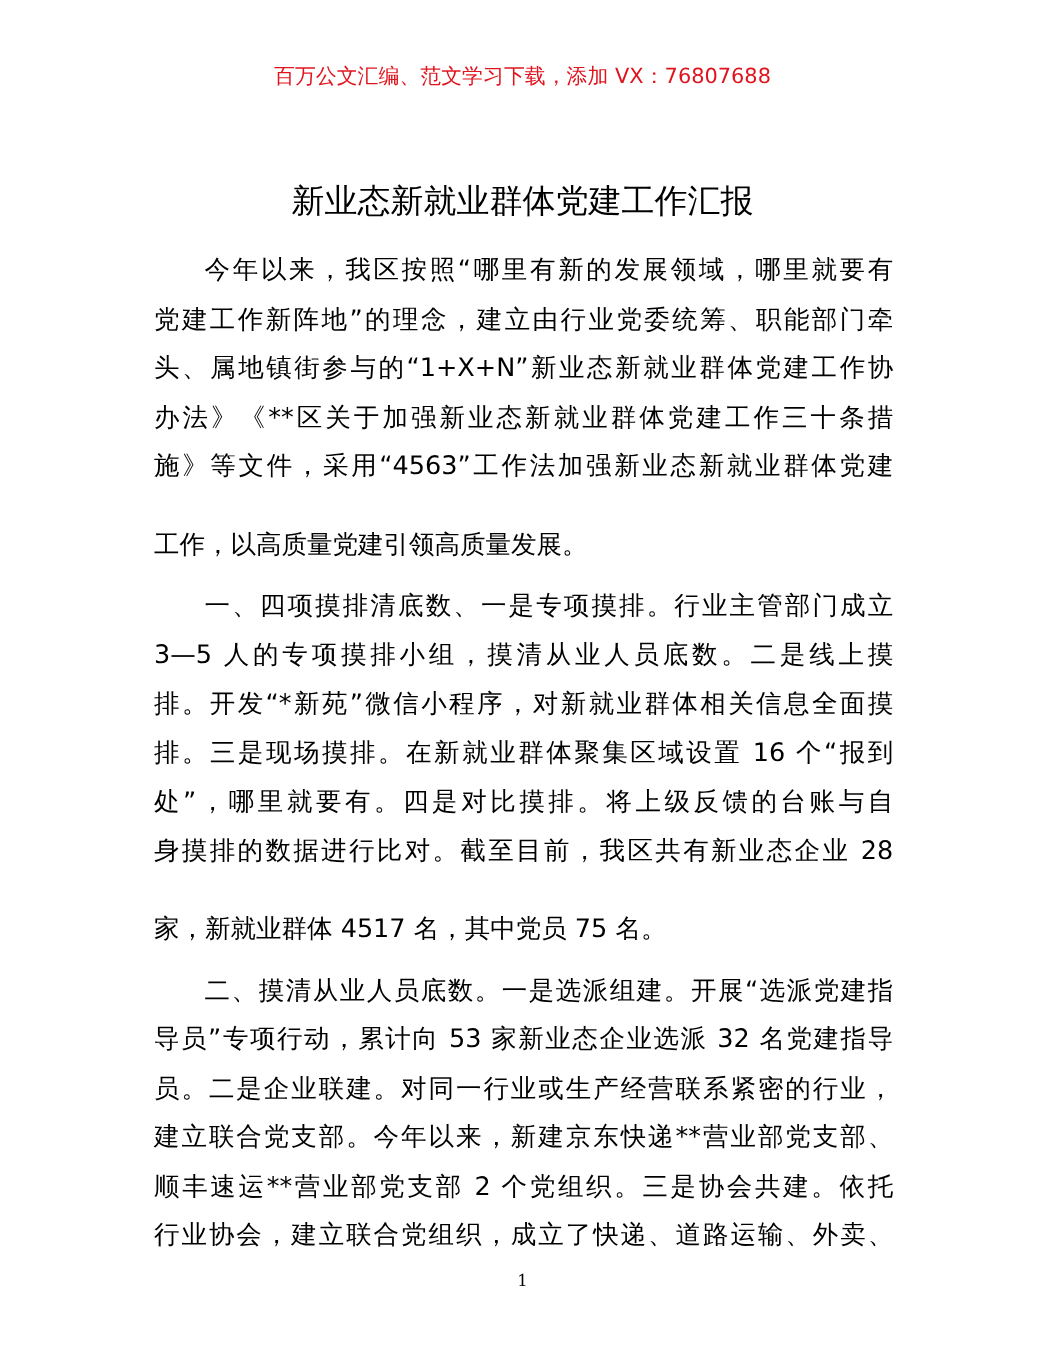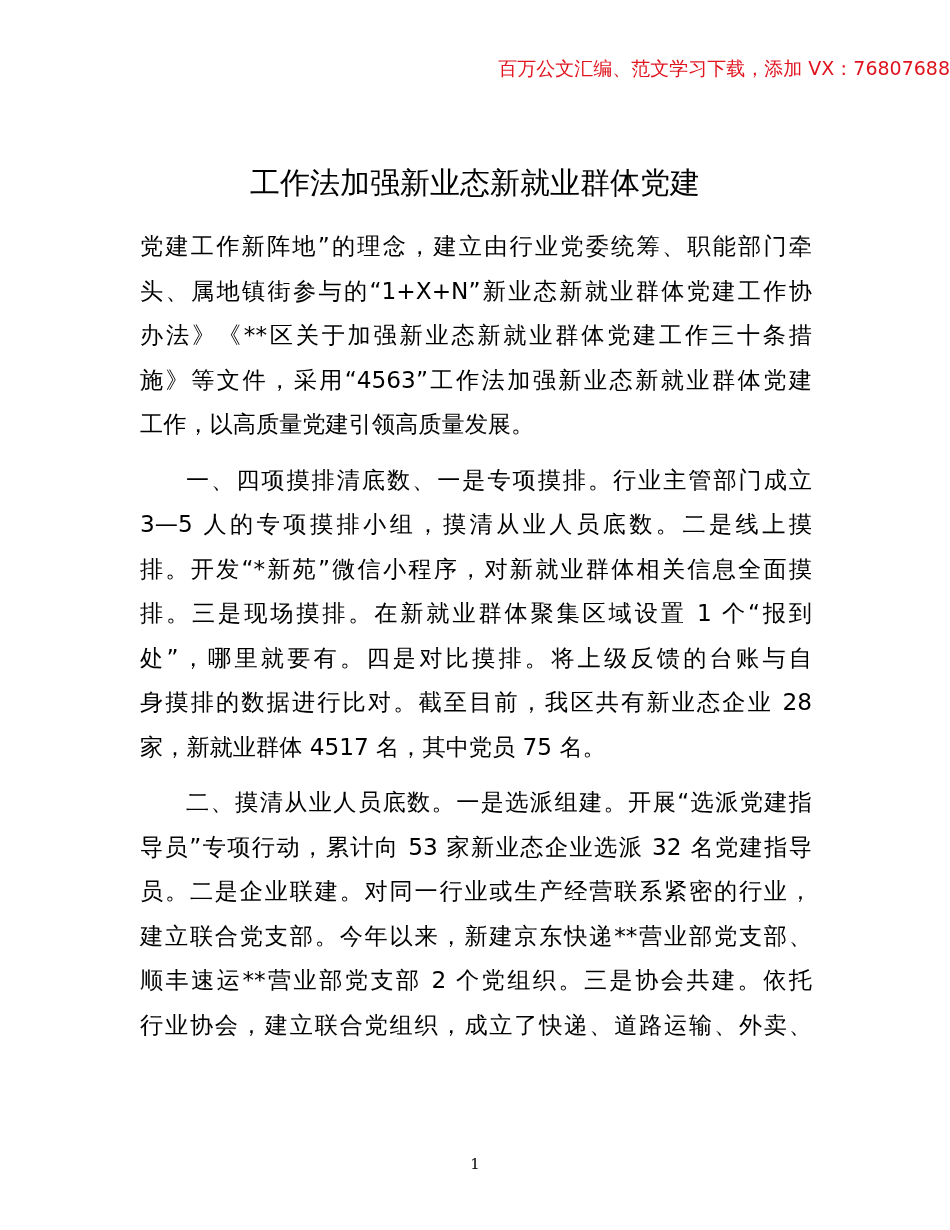--- a/index.html
+++ b/index.html
@@ -13,21 +13,21 @@
     position: relative;
     overflow: hidden;
     font-family: "DejaVu Sans", "Liberation Sans", sans-serif;
     color: #000000;
   }
   .watermark {
     position: absolute;
     top: 56px;
     left: 0;
     width: 950px;
-    text-align: right;
+    text-align: center;
     font-size: 19px;
     color: #e0141e;
     letter-spacing: 0px;
   }
   .title {
     position: absolute;
     top: 163px;
     left: 0;
     width: 950px;
     text-align: center;
@@ -48,20 +48,21 @@
     display: block;
     height: 44.5px;
     line-height: 44.5px;
     font-size: 23.2px;
     white-space: nowrap;
     text-align: justify;
     text-align-last: justify;
   }
   .line.last {
     text-align-last: left;
+    margin-top: 27px;
   }
   .line.indent {
     padding-left: 46px;
   }
   .para + .para {
     margin-top: 11px;
   }
   .page-number {
     position: absolute;
     top: 1155px;
@@ -71,35 +72,36 @@
     font-family: "DejaVu Serif", "Liberation Serif", serif;
     font-size: 15px;
     color: #000;
   }
 </style>
 </head>
 <body>
 
 <div class="watermark">百万公文汇编、范文学习下载，添加 VX：76807688</div>
 
-<div class="title">工作法加强新业态新就业群体党建</div>
+<div class="title">新业态新就业群体党建工作汇报</div>
 
 <div class="body-text">
   <div class="para">
+    <span class="line indent">今年以来，我区按照“哪里有新的发展领域，哪里就要有</span>
     <span class="line">党建工作新阵地”的理念，建立由行业党委统筹、职能部门牵</span>
     <span class="line">头、属地镇街参与的“1+X+N”新业态新就业群体党建工作协</span>
     <span class="line">办法》《**区关于加强新业态新就业群体党建工作三十条措</span>
     <span class="line">施》等文件，采用“4563”工作法加强新业态新就业群体党建</span>
     <span class="line last">工作，以高质量党建引领高质量发展。</span>
   </div>
   <div class="para">
     <span class="line indent">一、四项摸排清底数、一是专项摸排。行业主管部门成立</span>
     <span class="line">3—5 人的专项摸排小组，摸清从业人员底数。二是线上摸</span>
     <span class="line">排。开发“*新苑”微信小程序，对新就业群体相关信息全面摸</span>
-    <span class="line">排。三是现场摸排。在新就业群体聚集区域设置 1 个“报到</span>
+    <span class="line">排。三是现场摸排。在新就业群体聚集区域设置 16 个“报到</span>
     <span class="line">处”，哪里就要有。四是对比摸排。将上级反馈的台账与自</span>
     <span class="line">身摸排的数据进行比对。截至目前，我区共有新业态企业 28</span>
     <span class="line last">家，新就业群体 4517 名，其中党员 75 名。</span>
   </div>
   <div class="para">
     <span class="line indent">二、摸清从业人员底数。一是选派组建。开展“选派党建指</span>
     <span class="line">导员”专项行动，累计向 53 家新业态企业选派 32 名党建指导</span>
     <span class="line">员。二是企业联建。对同一行业或生产经营联系紧密的行业，</span>
     <span class="line">建立联合党支部。今年以来，新建京东快递**营业部党支部、</span>
     <span class="line">顺丰速运**营业部党支部 2 个党组织。三是协会共建。依托</span>

